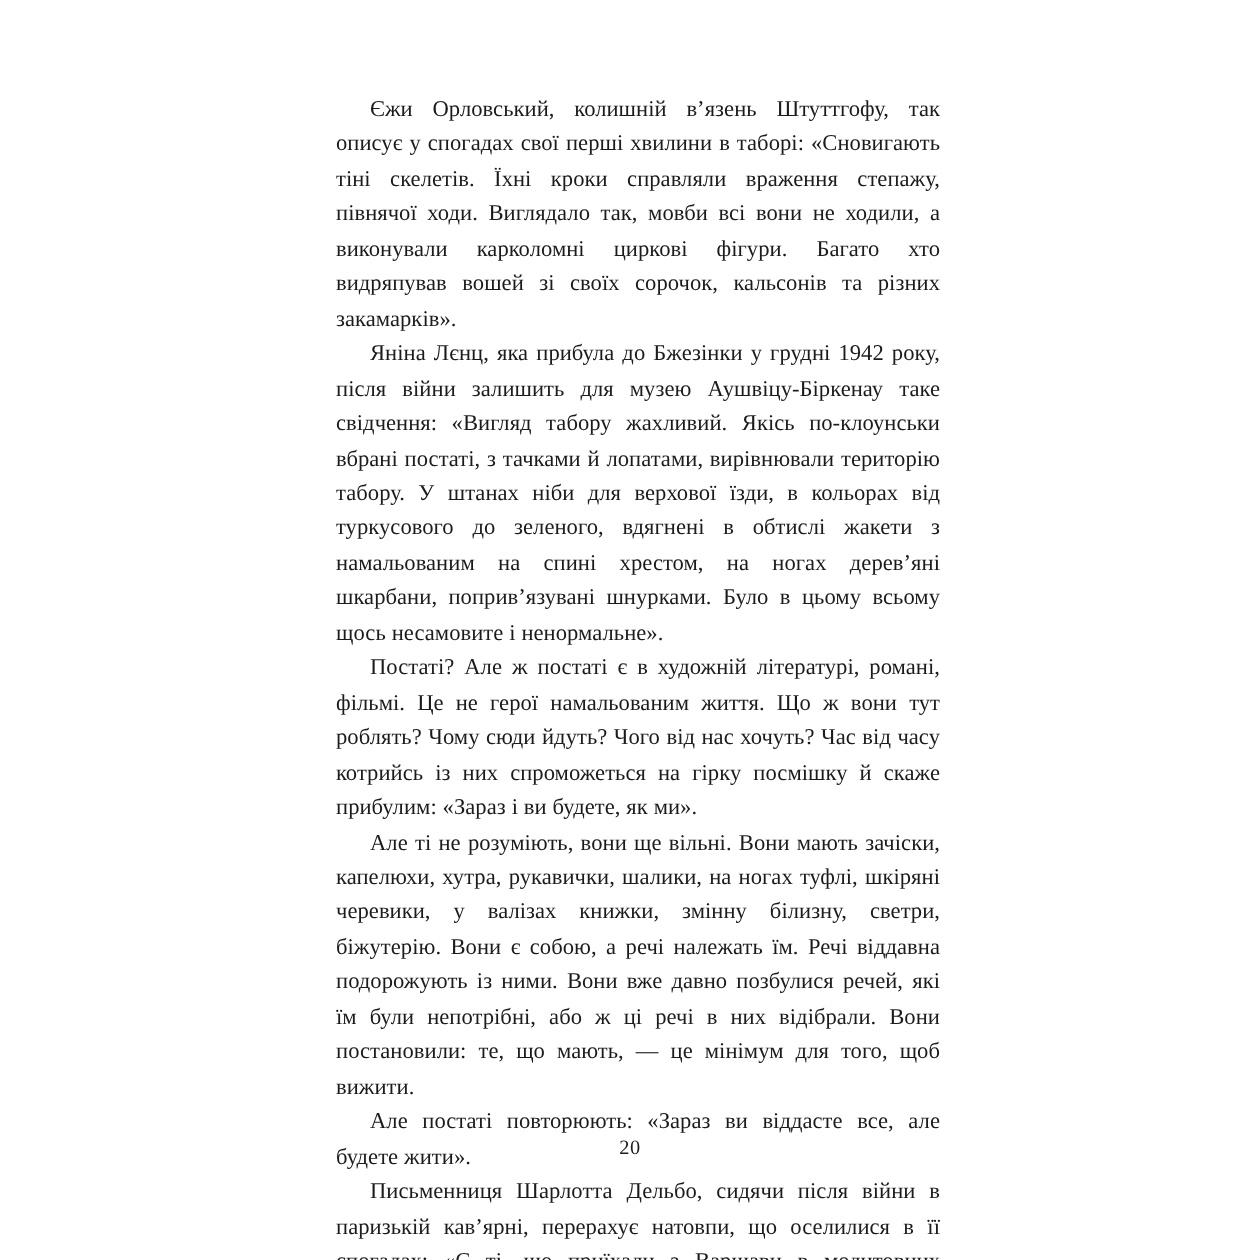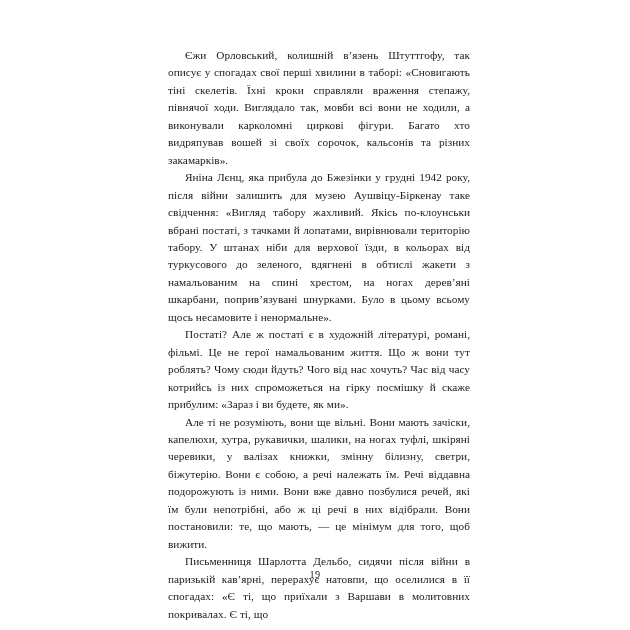--- a/index.html
+++ b/index.html
@@ -57,18 +57,19 @@
 </head>
 <body>
 
 <div class="page">
 
   <div class="text-column">
     <p class="para">Єжи Орловський, колишній в’язень Штуттгофу, так описує у спогадах свої перші хвилини в таборі: «Сновигають тіні скелетів. Їхні кроки справляли враження степажу, півнячої ходи. Виглядало так, мовби всі вони не ходили, а виконували карколомні циркові фігури. Багато хто видряпував вошей зі своїх сорочок, кальсонів та різних закамарків».</p>
     <p class="para">Яніна Лєнц, яка прибула до Бжезінки у грудні 1942 року, після війни залишить для музею Аушвіцу-Біркенау таке свідчення: «Вигляд табору жахливий. Якісь по-клоунськи вбрані постаті, з тачками й лопатами, вирівнювали територію табору. У штанах ніби для верхової їзди, в кольорах від туркусового до зеленого, вдягнені в обтислі жакети з намальованим на спині хрестом, на ногах дерев’яні шкарбани, поприв’язувані шнурками. Було в цьому всьому щось несамовите і ненормальне».</p>
     <p class="para">Постаті? Але ж постаті є в художній літературі, романі, фільмі. Це не герої намальованим життя. Що ж вони тут роблять? Чому сюди йдуть? Чого від нас хочуть? Час від часу котрийсь із них спроможеться на гірку посмішку й скаже прибулим: «Зараз і ви будете, як ми».</p>
     <p class="para">Але ті не розуміють, вони ще вільні. Вони мають зачіски, капелюхи, хутра, рукавички, шалики, на ногах туфлі, шкіряні черевики, у валізах книжки, змінну білизну, светри, біжутерію. Вони є собою, а речі належать їм. Речі віддавна подорожують із ними. Вони вже давно позбулися речей, які їм були непотрібні, або ж ці речі в них відібрали. Вони постановили: те, що мають, — це мінімум для того, щоб вижити.</p>
+    <p class="para">Але постаті повторюють: «Зараз ви віддасте все, але будете жити».</p>
     <p class="para">Письменниця Шарлотта Дельбо, сидячи після війни в паризькій кав’ярні, перерахує натовпи, що оселилися в її спогадах: «Є ті, що приїхали з Варшави в молитовних покривалах. Є ті, що</p>
   </div>
 
-  <div class="folio">19</div>
+  <div class="folio">20</div>
 
 </div>
 
 </body></html>

